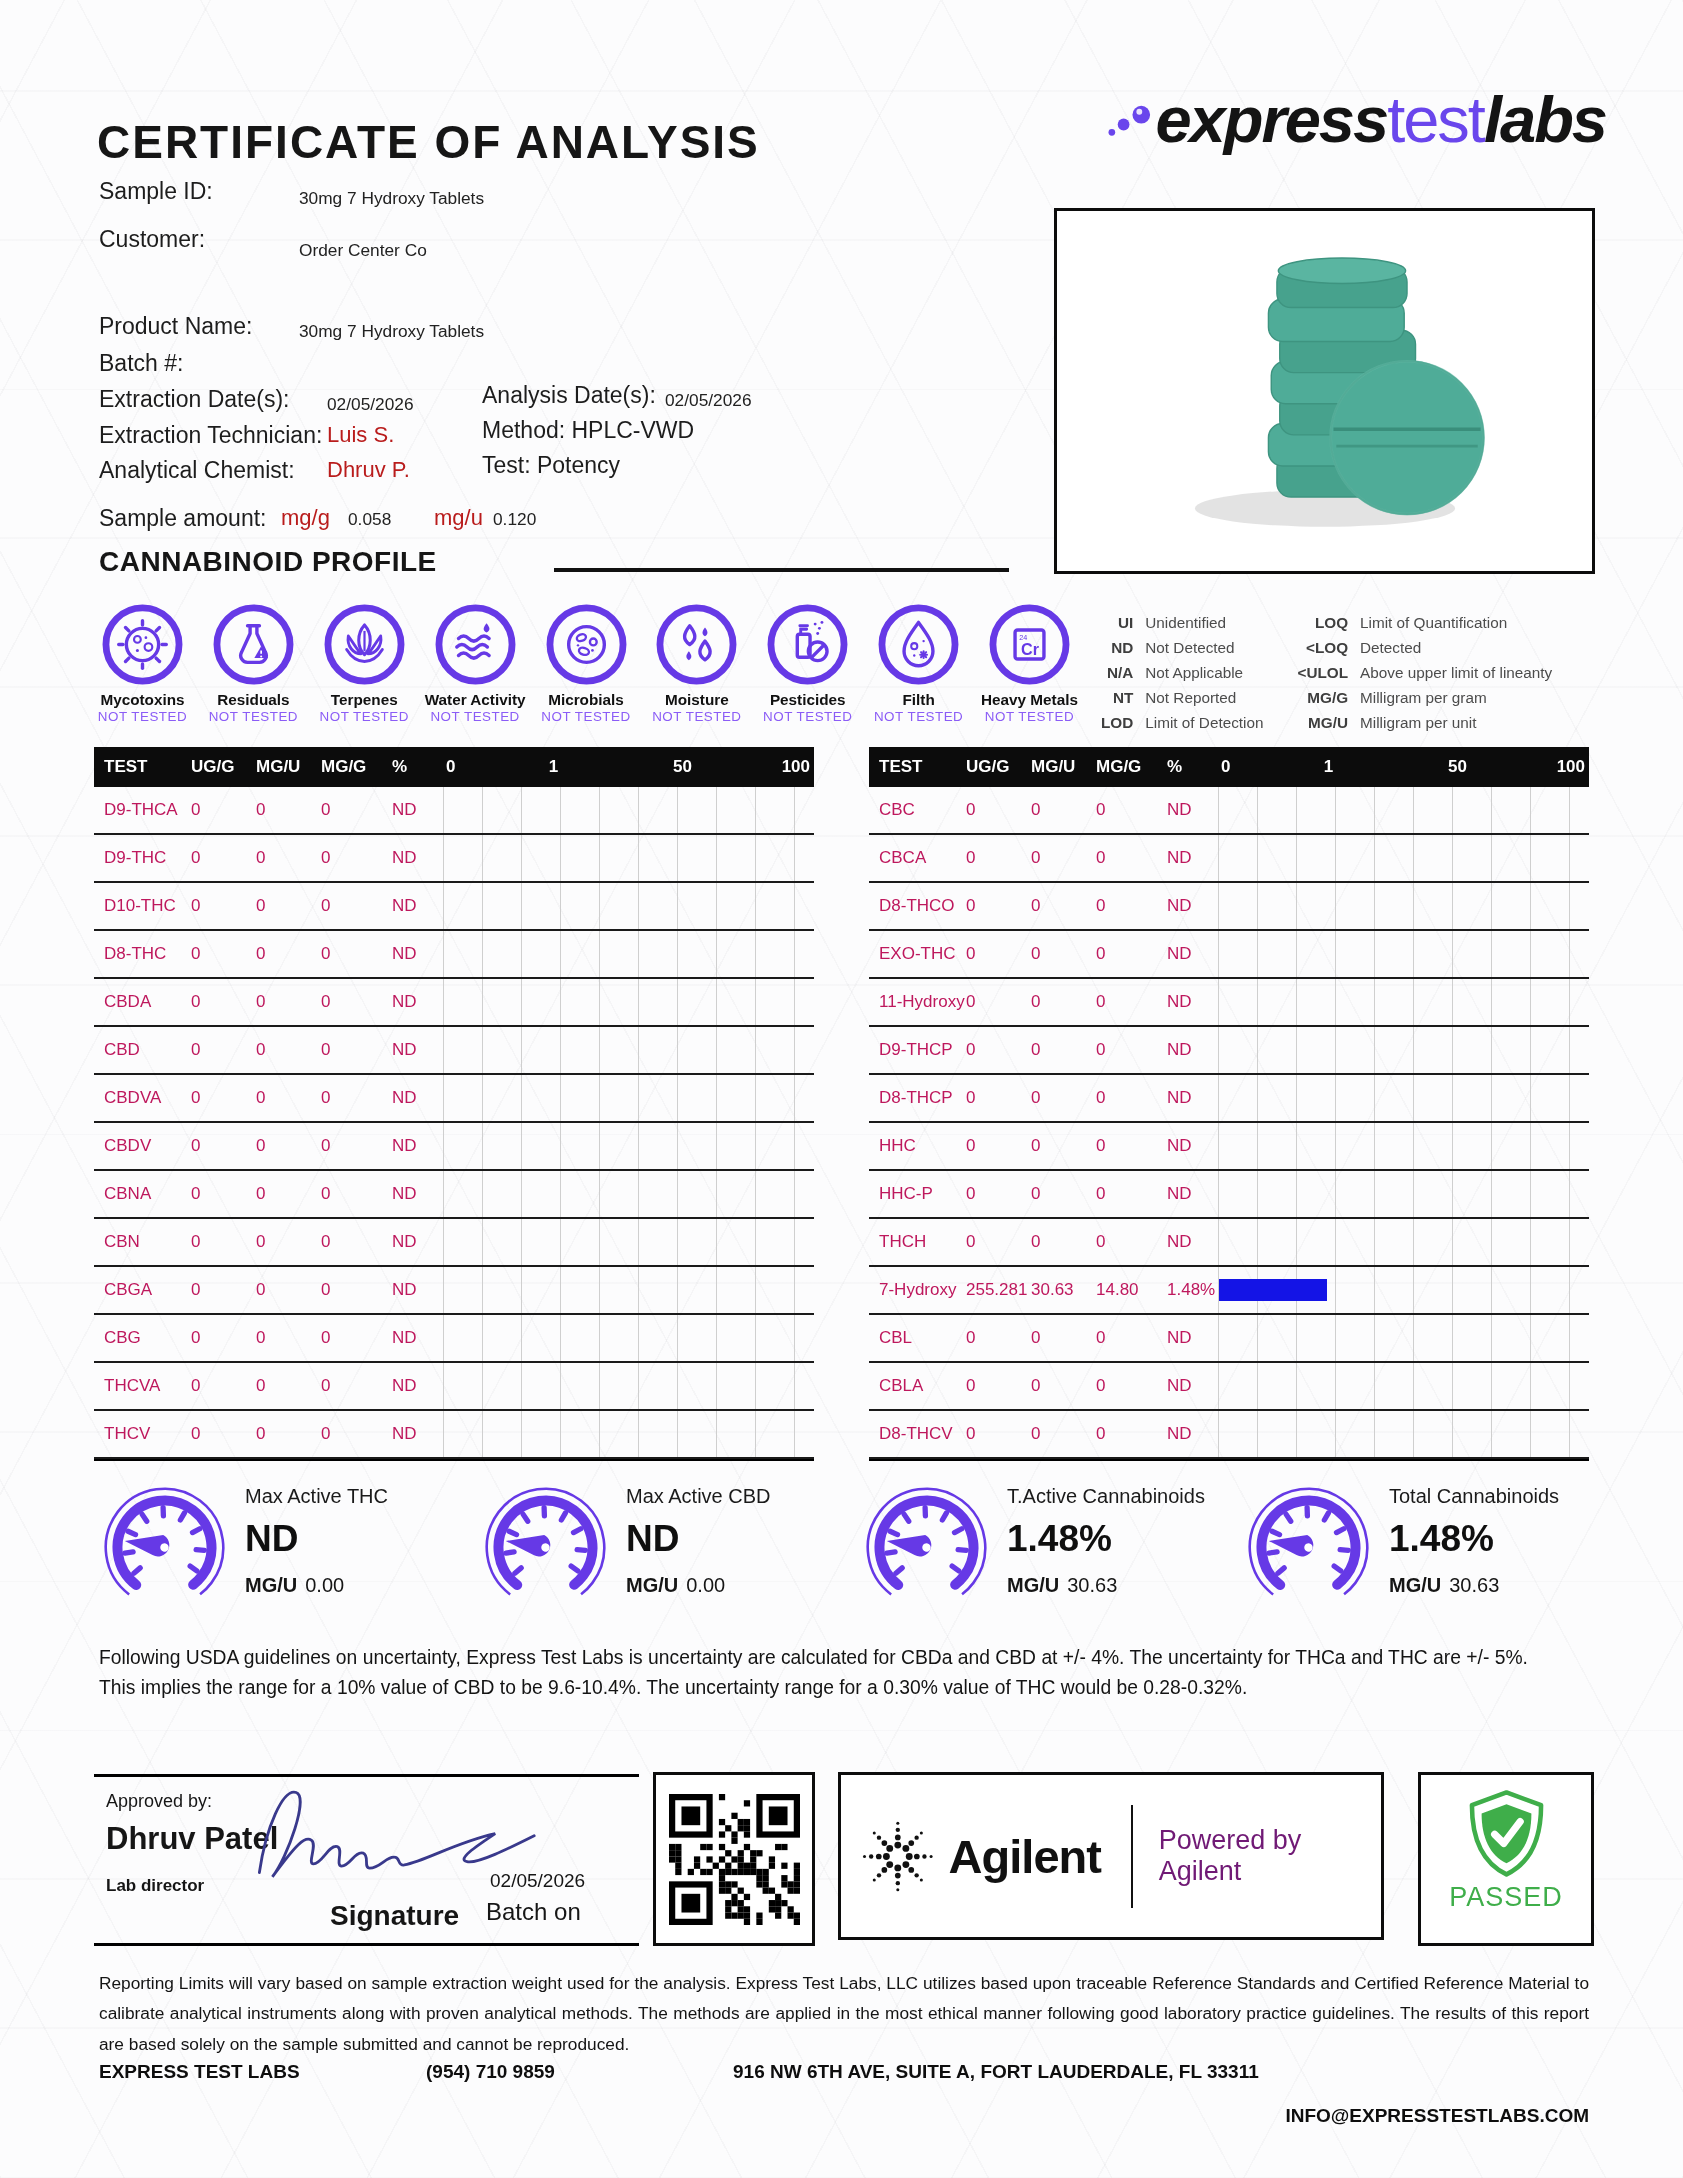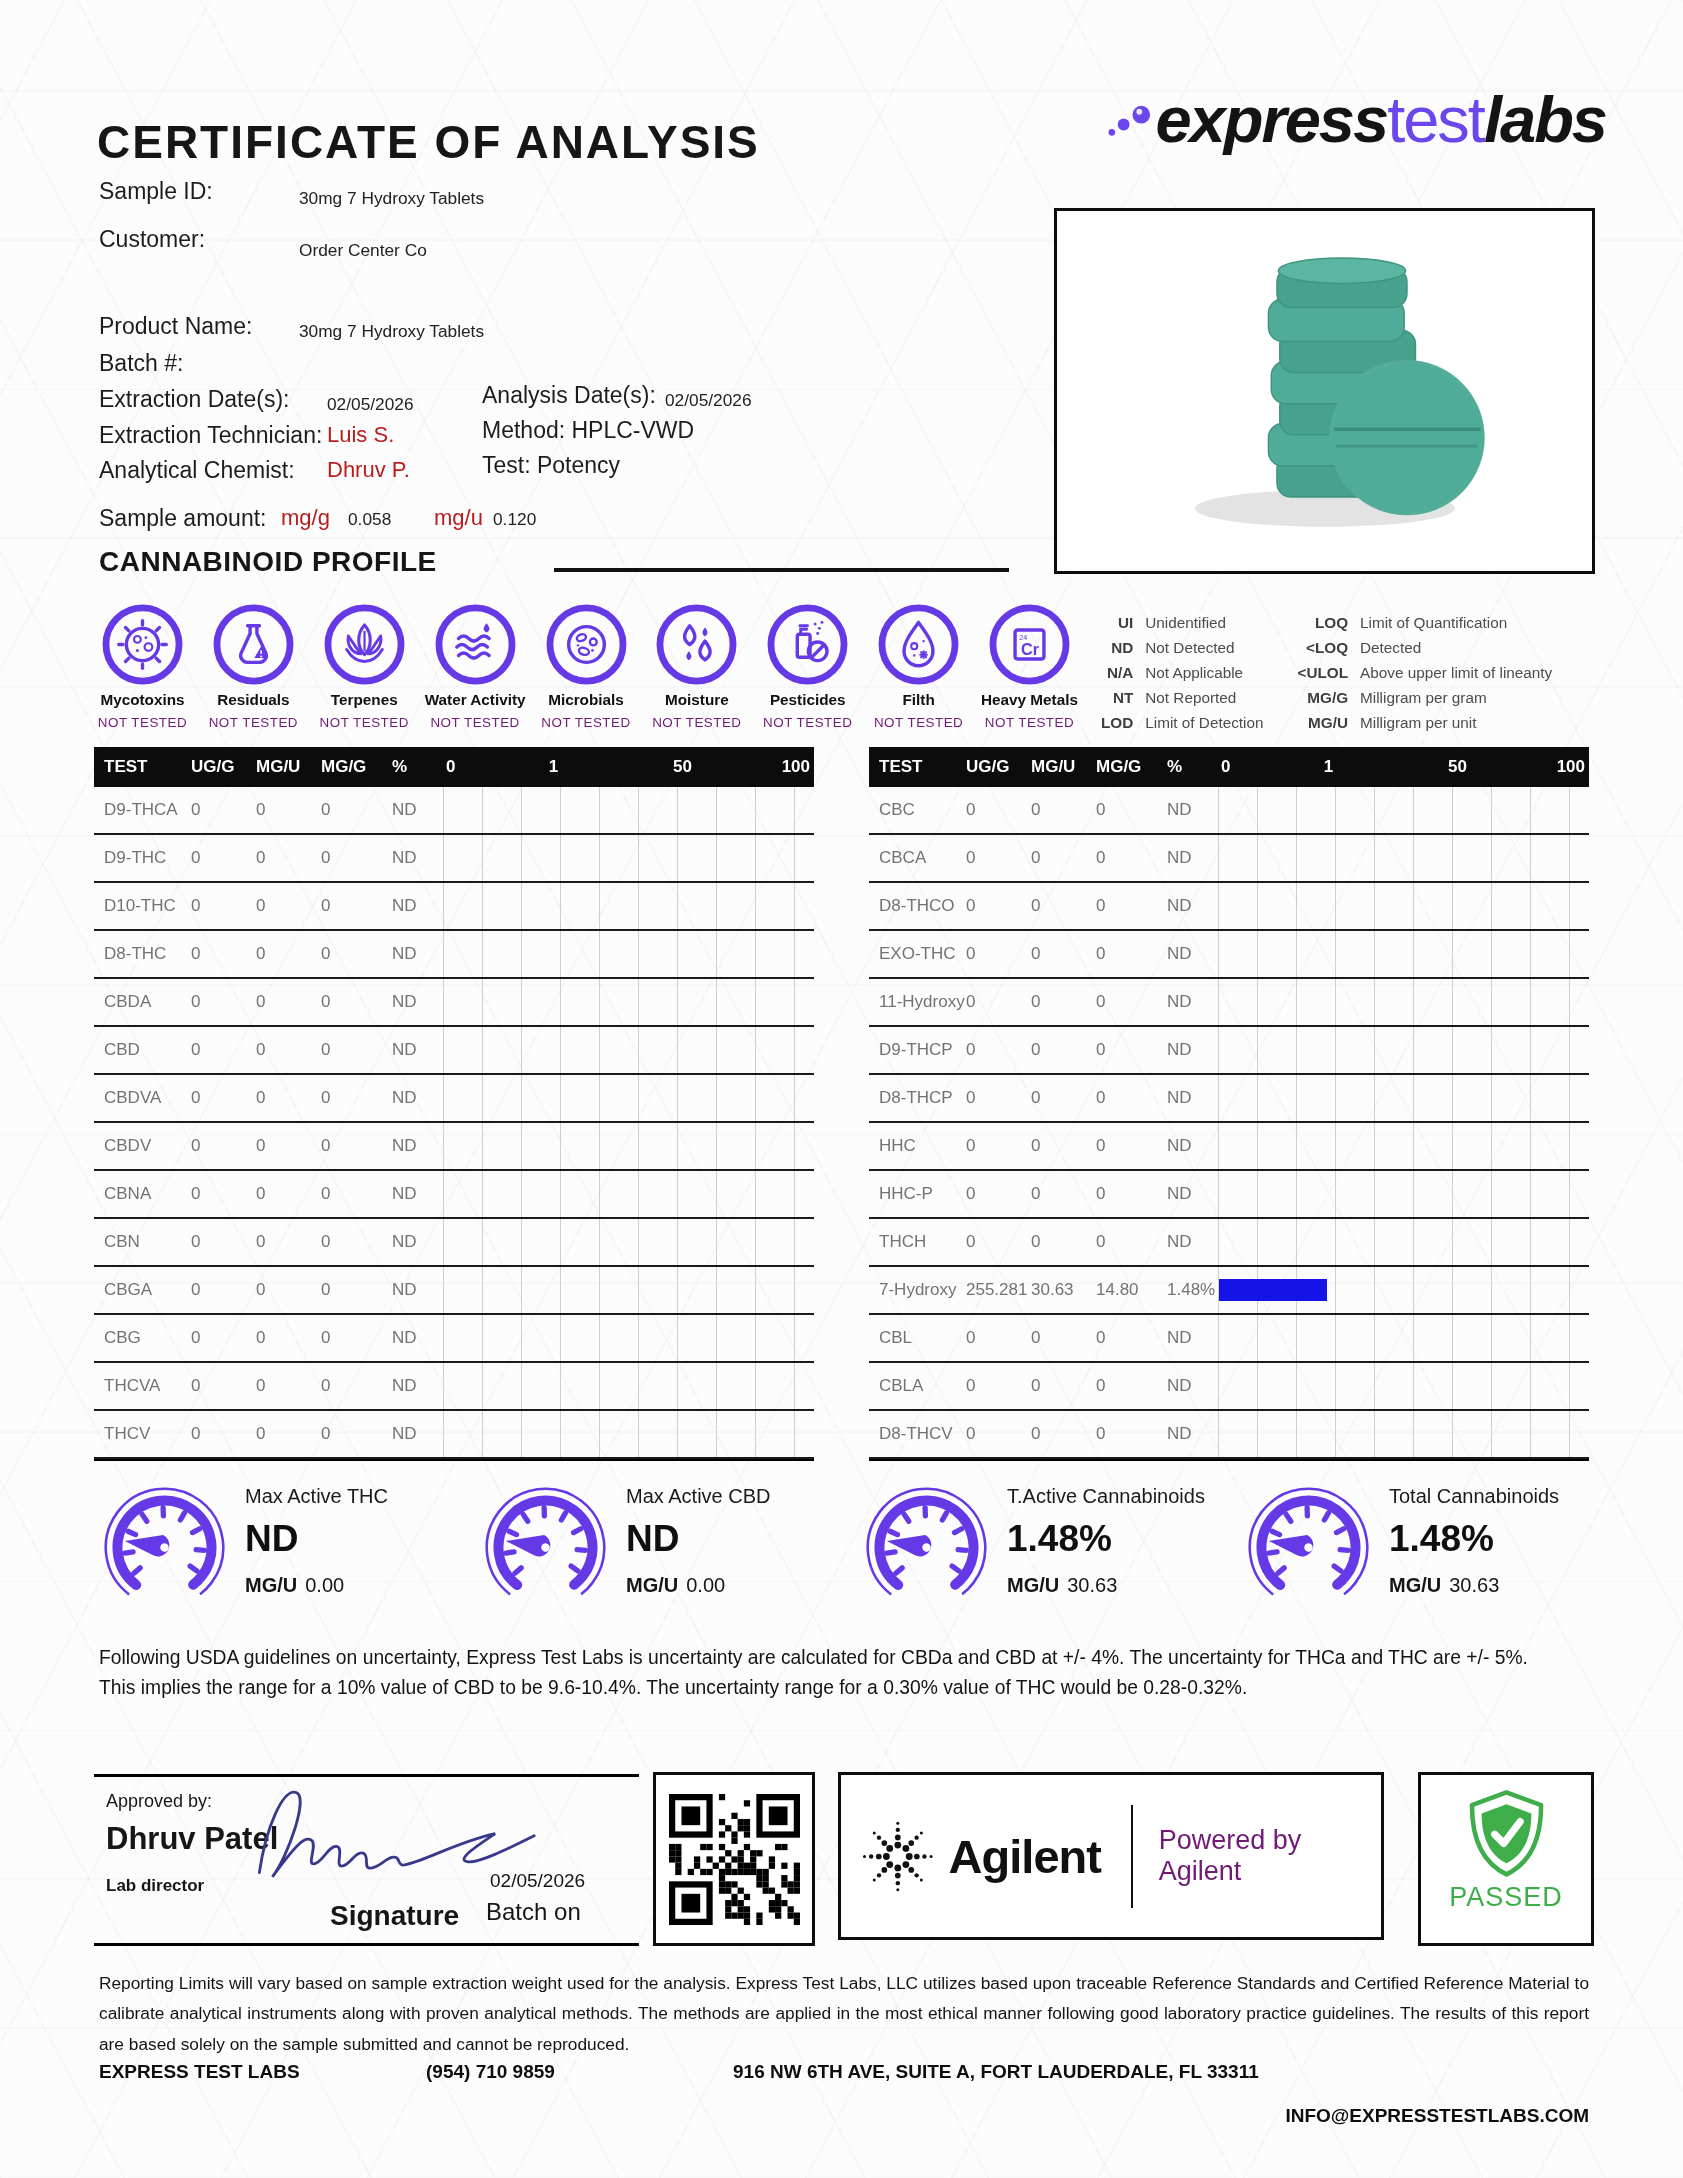--- a/index.html
+++ b/index.html
@@ -30,35 +30,35 @@
 
   
   .sec-title{left:99px;top:546px;font-size:28px;font-weight:800;letter-spacing:0.5px;}
   .sec-rule{left:554px;top:568px;width:455px;height:4px;background:#111;}
 
   
   .screen-row{left:91px;top:602px;width:990px;display:flex;justify-content:space-between;}
   .screen-item{width:103px;text-align:center;}
   .screen-item svg{width:85px;height:85px;display:block;margin:0 auto;}
   .screen-label{font-size:15.3px;font-weight:700;margin-top:4px;color:#111;}
-  .screen-status{font-size:13.4px;margin-top:6px;color:#701a75;letter-spacing:0.5px;}
+  .screen-status{font-size:13.4px;color:#8b5cf6;letter-spacing:0.5px;}
 
   
   .legend{left:1101px;top:614px;display:flex;gap:34px;font-size:15.3px;color:#4c4c4c;}
   .legend-col{display:grid;grid-template-columns:auto 1fr;column-gap:12px;row-gap:7px;align-content:start;}
   .legend-abbr{font-weight:700;color:#3e3e3e;text-align:right;}
 
   
   .ctable{top:747px;width:720px;}
   .ctable.left{left:94px;} .ctable.right{left:869px;}
   .ct-head{height:40px;background:#0c0c0c;color:#fff;display:flex;align-items:center;font-weight:700;font-size:17px;}
   .c-test{width:87px;padding-left:10px;} .c-ugg{width:65px;} .c-mgu{width:65px;} .c-mgg{width:71px;} .c-pct{width:51px;}
   .c-chart{flex:1;position:relative;height:100%;}
   .scale{position:absolute;top:50%;transform:translateY(-50%);font-weight:700;}
-  .ct-row{height:46px;display:flex;align-items:center;font-size:17px;color:#737373;border-bottom:2px solid #1a1a1a;}
+  .ct-row{height:46px;display:flex;align-items:center;font-size:17px;color:#be185d;border-bottom:2px solid #1a1a1a;}
   .ct-body{border-bottom:2px solid #000;}
   .cell-chart{flex:1;height:100%;position:relative;
      background:repeating-linear-gradient(to right,#cfcfcf 0 1px,transparent 1px 39px);}
   .bar{position:absolute;left:1px;top:50%;transform:translateY(-50%);height:22px;display:block;}
 
   
   .gauge{top:1477px;display:flex;align-items:flex-start;width:368px;}
   .gauge svg{width:141px;height:141px;flex:none;}
   .gauge-txt{margin-left:10px;padding-top:8px;}
   .gauge-title{font-size:20px;color:#1a1a1a;}

